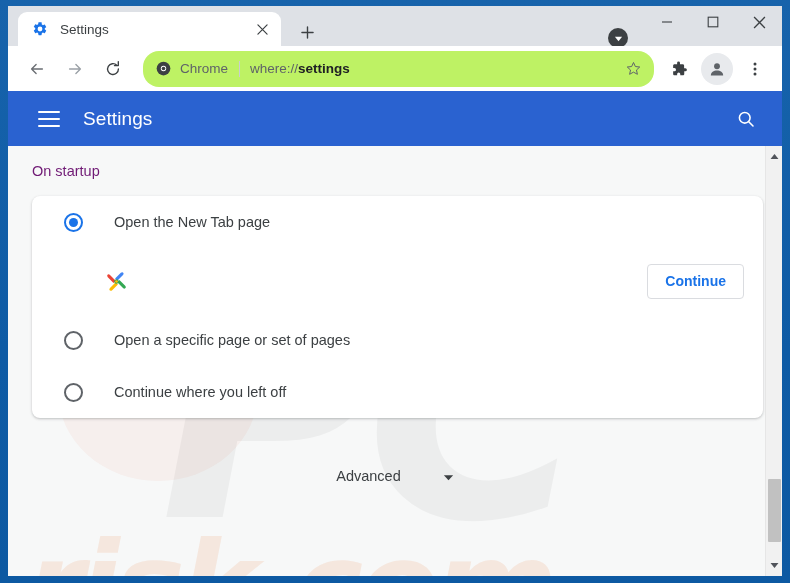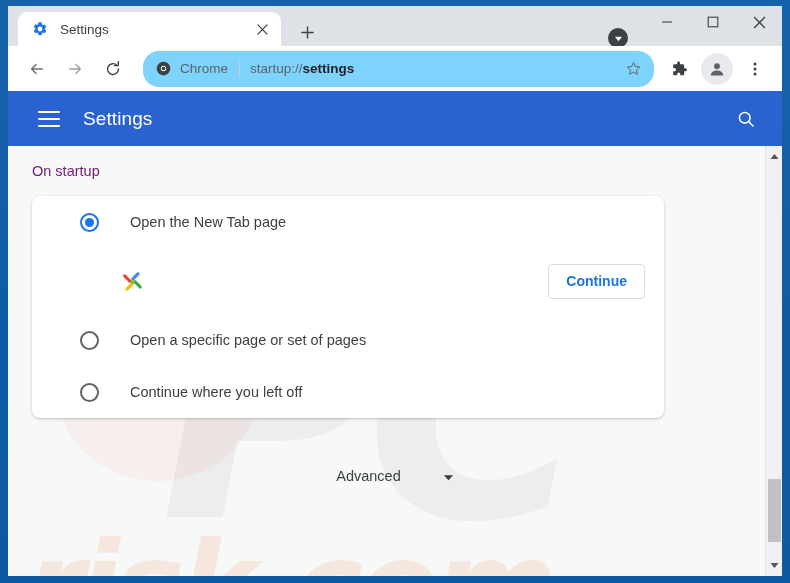--- a/index.html
+++ b/index.html
@@ -84,21 +84,21 @@
     width: 32px; height: 32px;
     flex: 0 0 32px;
     display: flex; align-items: center; justify-content: center;
     border-radius: 50%;
     margin: 0 3px;
   }
   .omnibox {
     flex: 1 1 auto;
     height: 36px;
     margin: 0 6px 0 11px;
-    background: #7dd3fc;
+    background: #bef264;
     border-radius: 16px;
     display: flex;
     align-items: center;
     padding: 0 12px 0 13px;
     min-width: 0;
   }
   .omni-chip { display: flex; align-items: center; flex: 0 0 auto; }
   .omni-chip-icon { width: 15px; height: 15px; margin-right: 9px; display:block; }
   .omni-chip-label { font-size: 13.5px; color: #5f6368; }
   .omni-sep {
@@ -171,27 +171,26 @@
     position: absolute;
     left: 24px; top: 17px;
     font-size: 14.5px;
     color: #701a75;
     z-index: 5;
   }
 
   .card {
     position: absolute;
     left: 24px; top: 50px;
-    width: 632px;
+    width: 731px;
     background: #ffffff;
     border-radius: 8px;
     box-shadow: 0 1px 3px rgba(60,64,67,.22), 0 1px 2px rgba(60,64,67,.10);
     z-index: 5;
     overflow: hidden;
-    padding-left: 16px;
   }
   .opt-row {
     display: flex;
     align-items: center;
     height: 52px;
     padding: 0 24px 0 32px;
   }
   .radio {
     width: 19px; height: 19px; flex: 0 0 19px;
     border-radius: 50%;
@@ -345,21 +344,21 @@
     <div class="omnibox">
       <span class="omni-chip">
         <svg class="omni-chip-icon" viewBox="0 0 24 24">
           <circle cx="12" cy="12" r="11" fill="#3c4043"></circle>
           <circle cx="12" cy="12" r="4.3" fill="#ffffff"></circle>
           <circle cx="12" cy="12" r="2.9" fill="#3c4043"></circle>
         </svg>
         <span class="omni-chip-label">Chrome</span>
       </span>
       <span class="omni-sep"></span>
-      <span class="omni-url"><span>startup://</span><b>settings</b></span>
+      <span class="omni-url"><span>where://</span><b>settings</b></span>
       <span class="omni-star">
         <svg width="17" height="17" viewBox="0 0 24 24">
           <path d="M12 3.5 L14.6 9.2 L20.8 9.9 L16.2 14.1 L17.5 20.2 L12 17.1 L6.5 20.2 L7.8 14.1 L3.2 9.9 L9.4 9.2 Z" fill="none" stroke="#5f6368" stroke-width="1.4" stroke-linejoin="round"></path>
         </svg>
       </span>
     </div>
 
     <div class="tbbtn">
       <svg width="18" height="18" viewBox="0 0 24 24">
         <path fill="#3c4043" d="M20.5 11h-1.7V7.3c0-1-.8-1.8-1.8-1.8h-3.7V3.8a1.9 1.9 0 1 0-3.8 0v1.7H6c-1 0-1.8.8-1.8 1.8v3.5h1.7a2.1 2.1 0 1 1 0 4.2H4.2v3.5c0 1 .8 1.8 1.8 1.8h3.5v-1.7a2.1 2.1 0 1 1 4.2 0v1.7h3.5c1 0 1.8-.8 1.8-1.8V15h1.5a2 2 0 1 0 0-4Z"></path>

